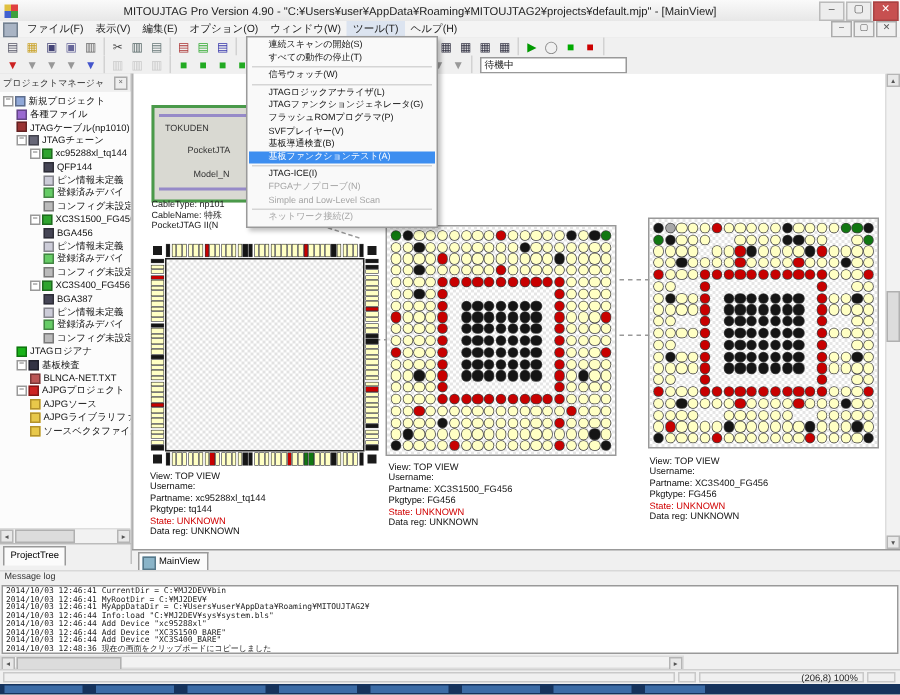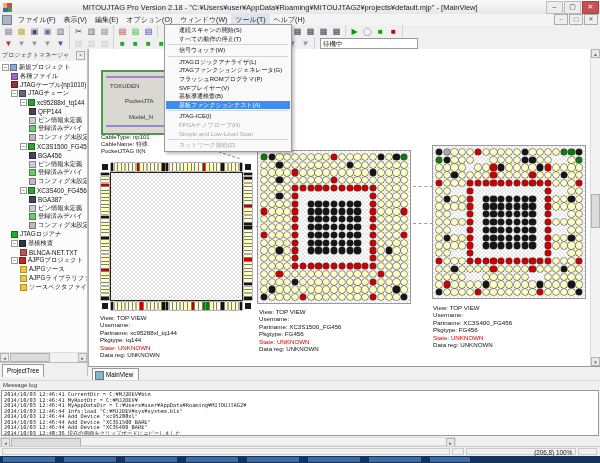--- a/index.html
+++ b/index.html
@@ -113,21 +113,21 @@
            padding:1px 3px;box-sizing:border-box;}
   .tk-btn{height:5px;background:#3c6ca6;flex:none;}
 </style>
 </head>
 <body>
 
 <div id="app">
 
   <div class="titlebar">
     <div class="app-icon"></div>
-    <div class="title-text">MITOUJTAG Pro Version 2.18 - "C:¥Users¥user¥AppData¥Roaming¥MITOUJTAG2¥projects¥default.mjp" - [MainView]</div>
+    <div class="title-text">MITOUJTAG Pro Version 4.90 - "C:¥Users¥user¥AppData¥Roaming¥MITOUJTAG2¥projects¥default.mjp" - [MainView]</div>
     <div class="win-btns">
       <div class="win-btn">–</div>
       <div class="win-btn">▢</div>
       <div class="win-btn close">✕</div>
     </div>
   </div>
 
   <div class="menubar">
     <div class="mdi-icon"></div>
     <div id="mb-items" style="display:flex">

